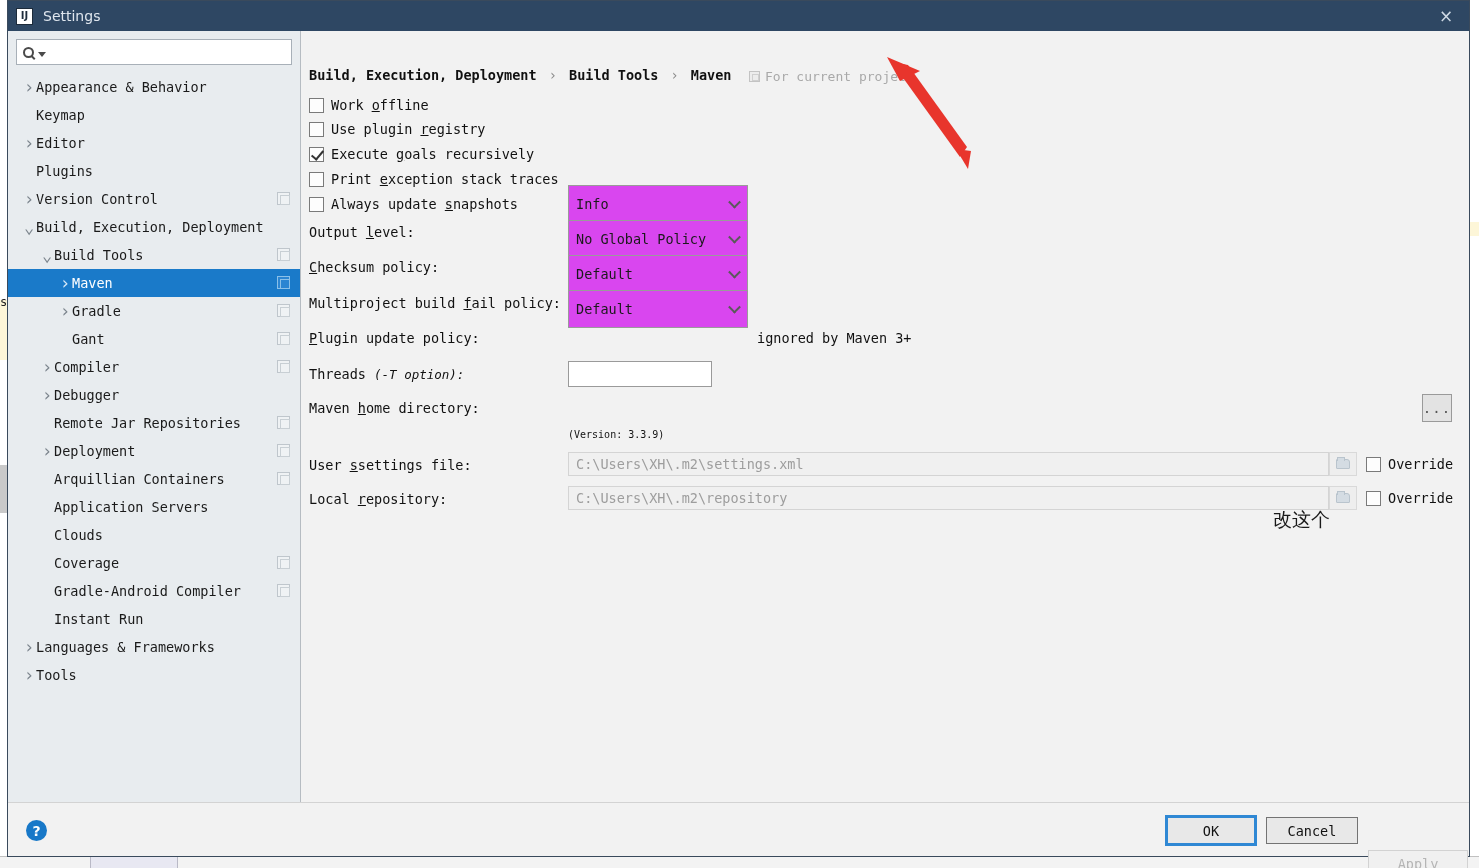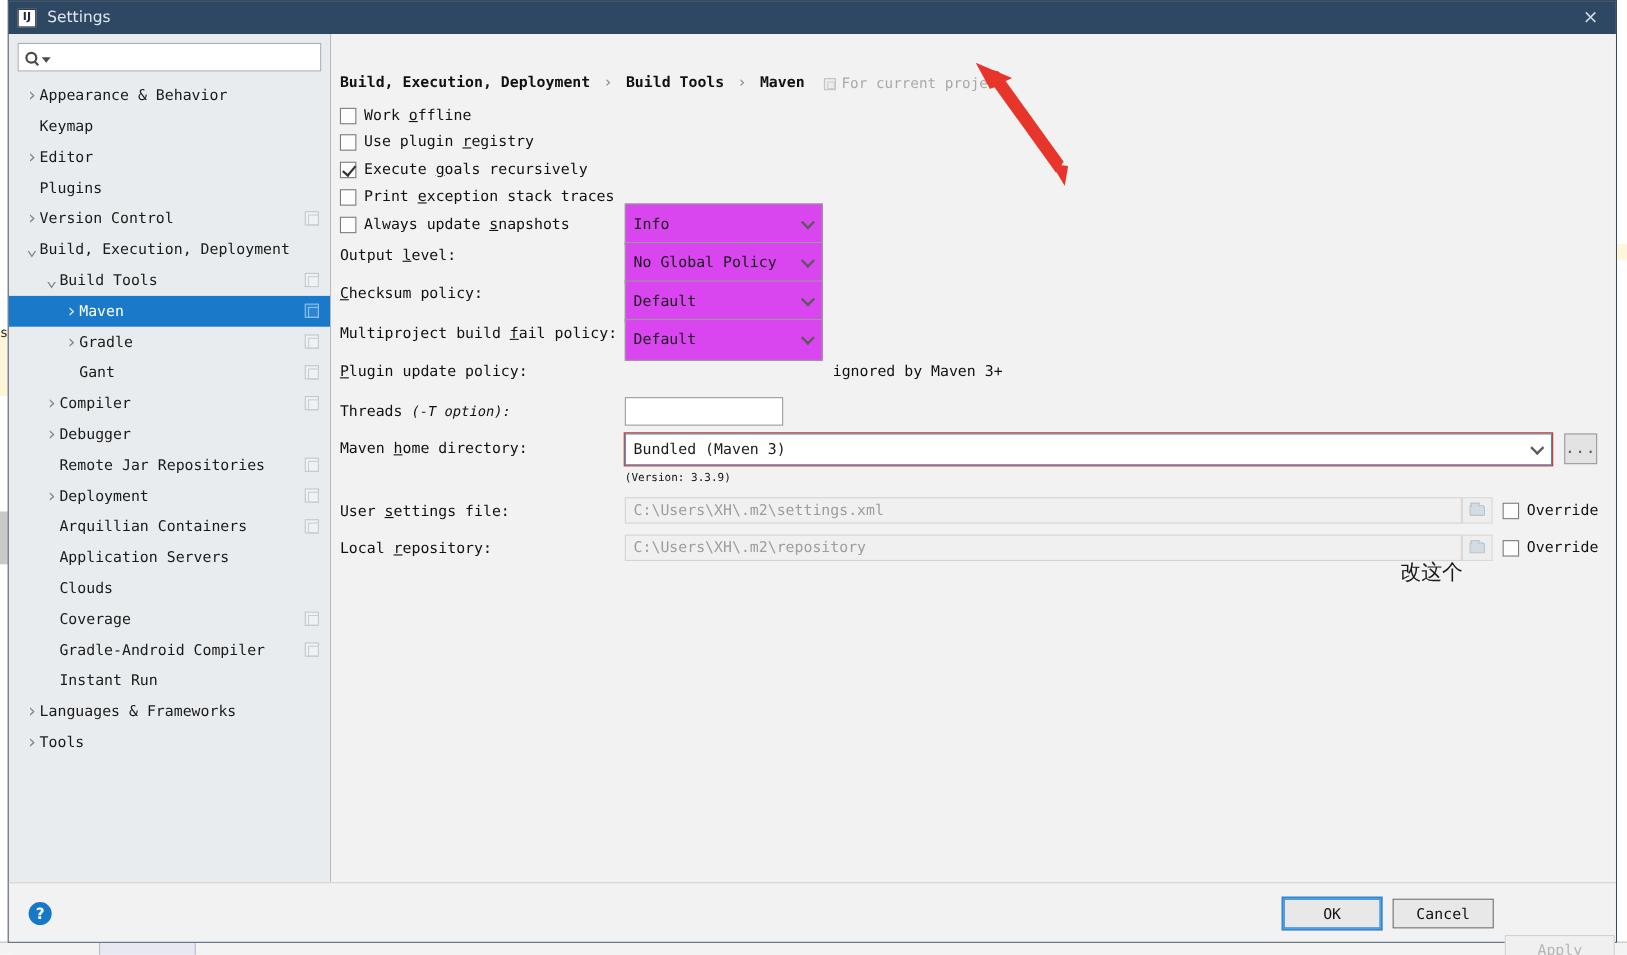--- a/index.html
+++ b/index.html
@@ -505,29 +505,25 @@
       <div id="ignored-note" style="left:456px; top:299px;text-align:right;">ignored by Maven 3+</div>
 
       <div class="fieldlabel" style="top:335px">
         <span>Threads </span><i style="font-size:12.5px">(-T option):</i>
       </div>
       <input class="textinput" style="left: 267px; top: 330px; width: 144px;" type="text" placeholder="">
 
       <div class="fieldlabel" style="top:369px">
         <span>Maven </span><span class="mn">h</span><span>ome directory:</span>
       </div>
-      <div id="maven-home-combo" class="combo" style="left:267px; top:363px; width:843px; height:29px;">
-        <span>Bundled (Maven 3)</span>
-        <span class="chev"></span>
-      </div>
       <div id="dots-btn" style="left:1121px; top:363px;">...</div>
       <div id="version-note" style="left:267px; top:398px;">(Version: 3.3.9)</div>
 
       <div class="fieldlabel" style="top:426px">
-        <span>User </span><span class="mn">s</span><span>ettings file:</span>
+        <span>User </span><span class="mn">s</span><span>settings file:</span>
       </div>
       <div class="readonly-field" style="left:267px; top:421px; width:761px;">C:\Users\XH\.m2\settings.xml</div>
       <div class="folder-btn" style="left:1028px; top:421px;">
         <span class="folder-gly"></span>
       </div>
       <div class="override" style="left:1065px; top:421px; height:24px;">
         <span class="cbox"></span>
         <span>Override</span>
       </div>
 

